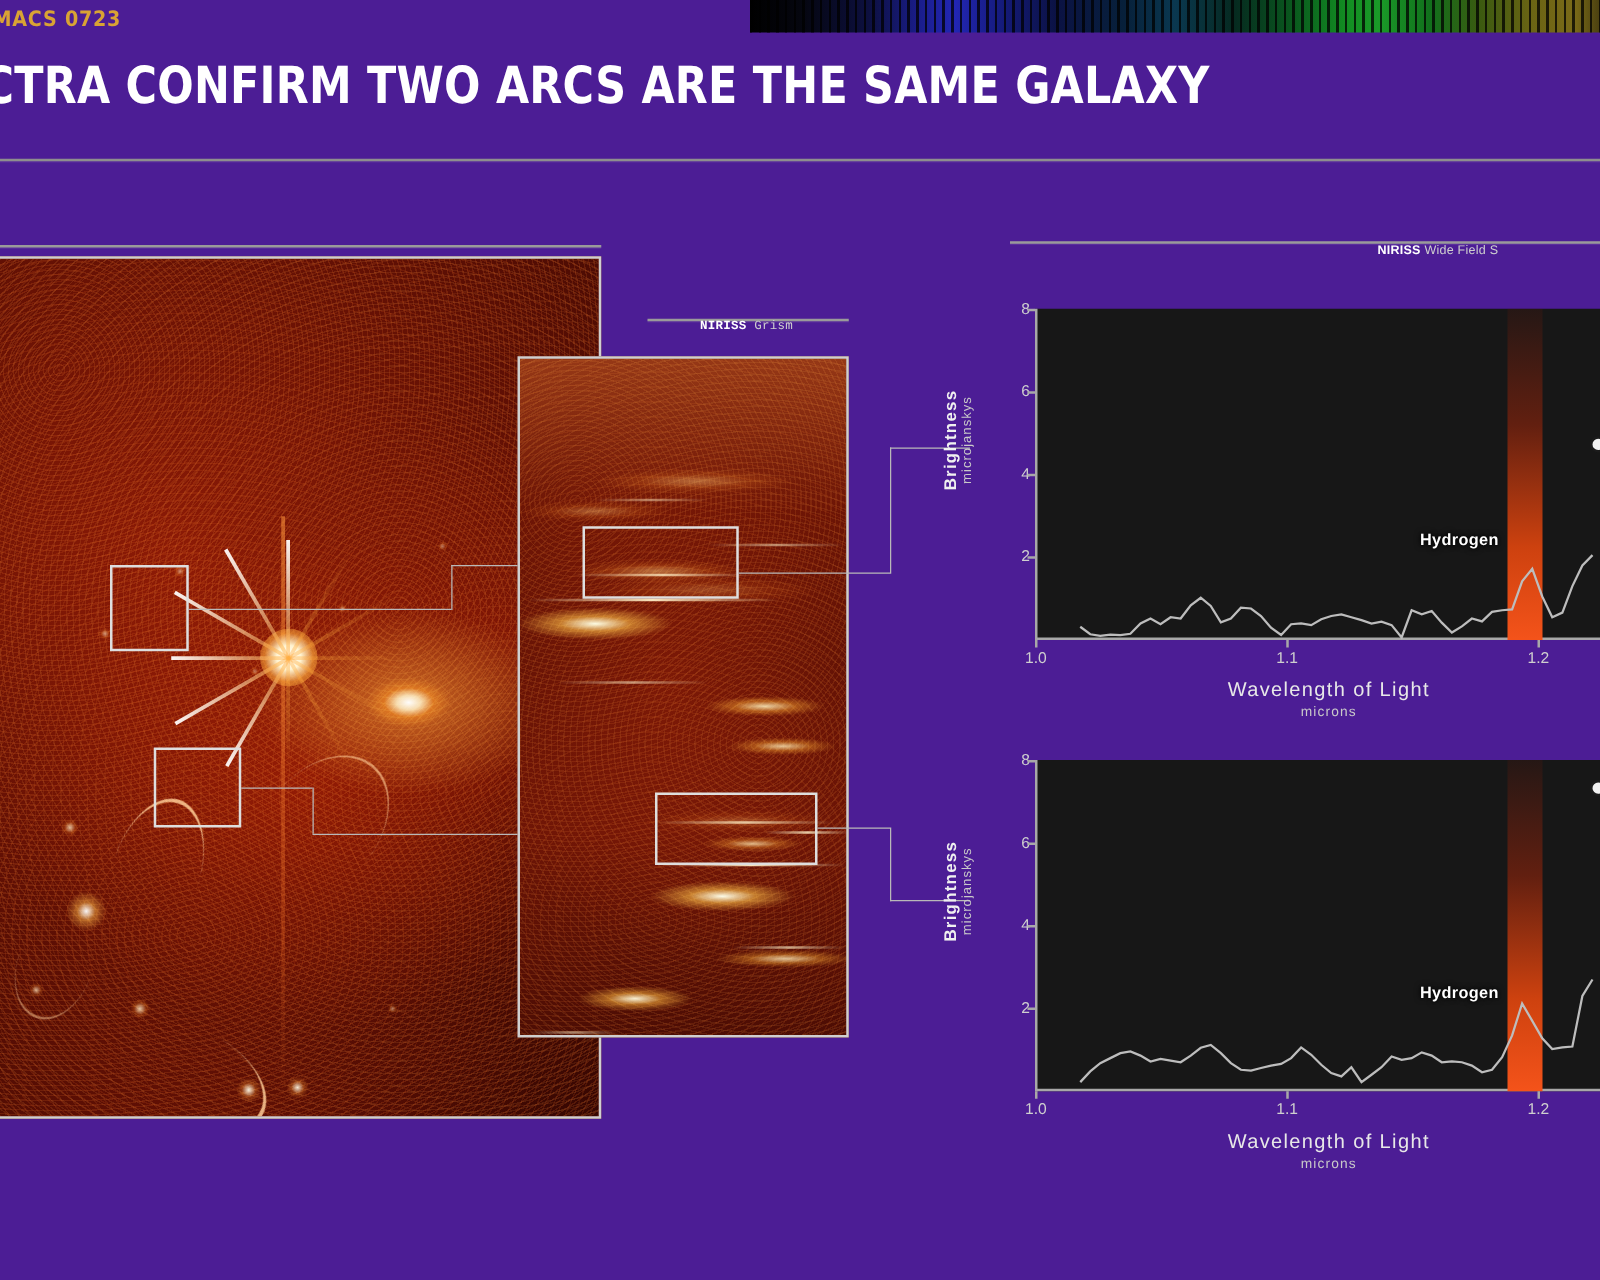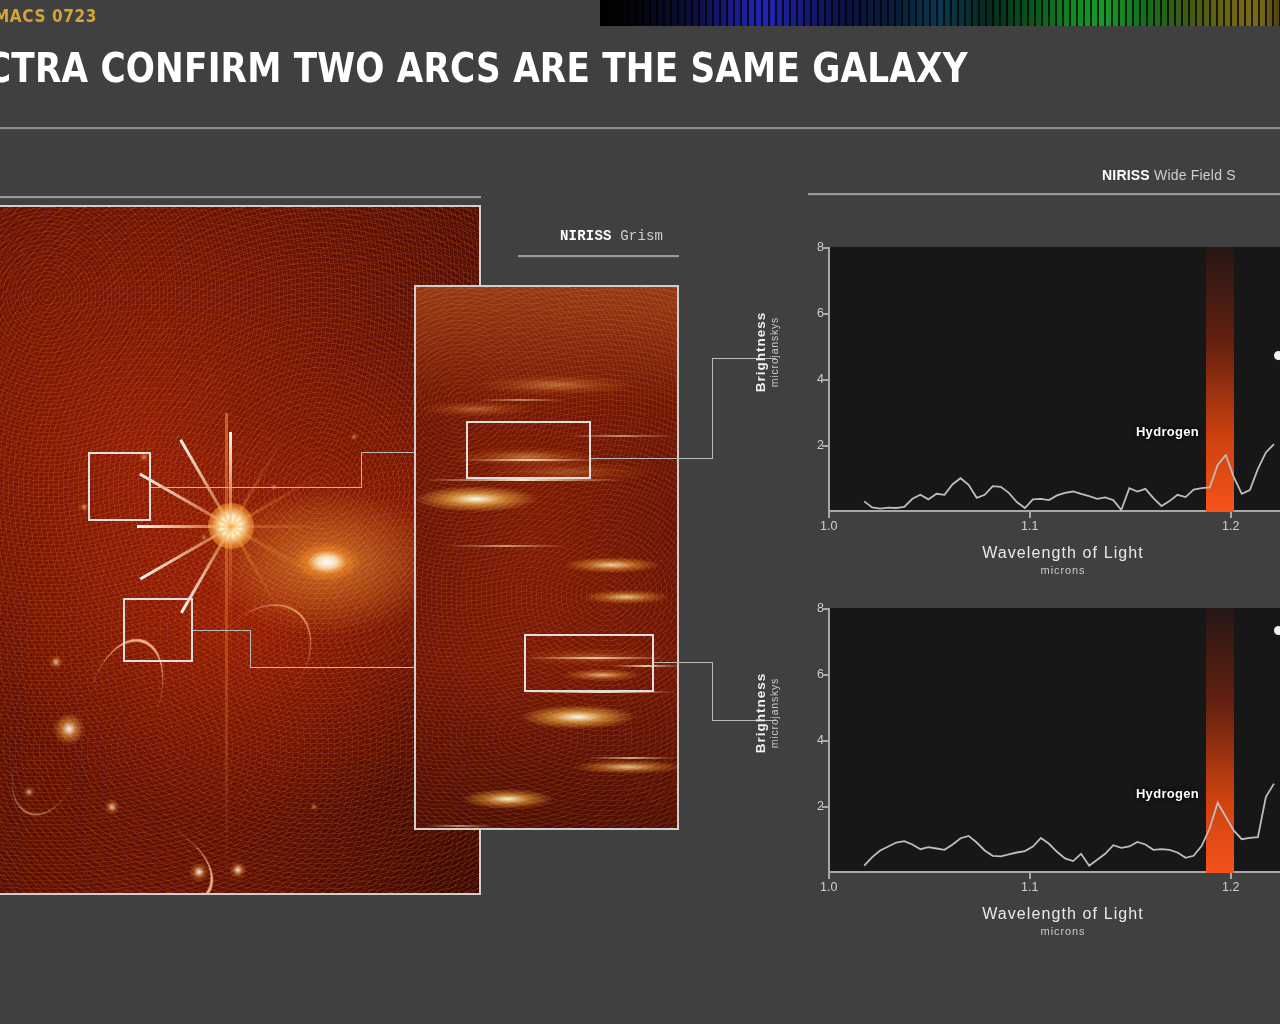--- a/index.html
+++ b/index.html
@@ -2,21 +2,21 @@
 <html><head>
 <meta charset="utf-8">
 <style>
   * { box-sizing: border-box; margin: 0; padding: 0; }
   html, body {
     width: 1280px; height: 1024px;
     background: #000;
     font-family: "Liberation Sans", sans-serif;
     overflow: hidden;
   }
-  #stage { position: relative; width: 1280px; height: 1024px; background: #404040; }
+  #stage { position: relative; width: 1280px; height: 1024px; background: #4c1d95; }
 
   
   .spectrum-strip {
     position: absolute; left: 600px; top: 0; width: 680px; height: 26px;
     background:
       repeating-linear-gradient(90deg, rgba(0,0,0,.75) 0 2px, rgba(0,0,0,0) 2px 7px),
       linear-gradient(90deg,
         #000 0%, #05060f 6%, #0d1040 14%, #1a1d8c 20%, #2226b4 24%,
         #141a78 30%, #0b1244 36%, #07203a 44%, #0a3850 50%,
         #062a20 57%, #0a5a1e 64%, #128c22 70%, #1a9a28 74%,
@@ -38,22 +38,23 @@
   .rule {
     position: absolute; background: #9a9a9a; height: 2px;
     box-shadow: 0 1px 0 rgba(255,255,255,.08);
   }
   .rule-header { left: 0; top: 127px; width: 1280px; height: 2px; background: #8e8e8e; }
   .rule-left   { left: 0;  top: 196px; width: 481px; }
   .rule-grism  { left: 518px; top: 255px; width: 161px; }
   .rule-right  { left: 808px; top: 193px; width: 472px; }
 
   .panel-label {
-    position: absolute; font-size: 14px; color: #cfcfcf; white-space: nowrap;
+    position: absolute; font-size: 10px; color: #cfcfcf; white-space: nowrap;
     letter-spacing: .2px;
+    margin-top: 28px;
   }
   .panel-label b { color: #fff; font-weight: 700; }
   .lbl-grism { left: 560px; top: 228px; font-family: Liberation Mono, monospace; }
   .lbl-wfss  { left: 1102px; top: 167px; }
 
   
   .deepfield {
     position: absolute; left: -8px; top: 205px; width: 489px; height: 690px;
     border: 2px solid #cfcfcf;
     background-color: #6d1206;

